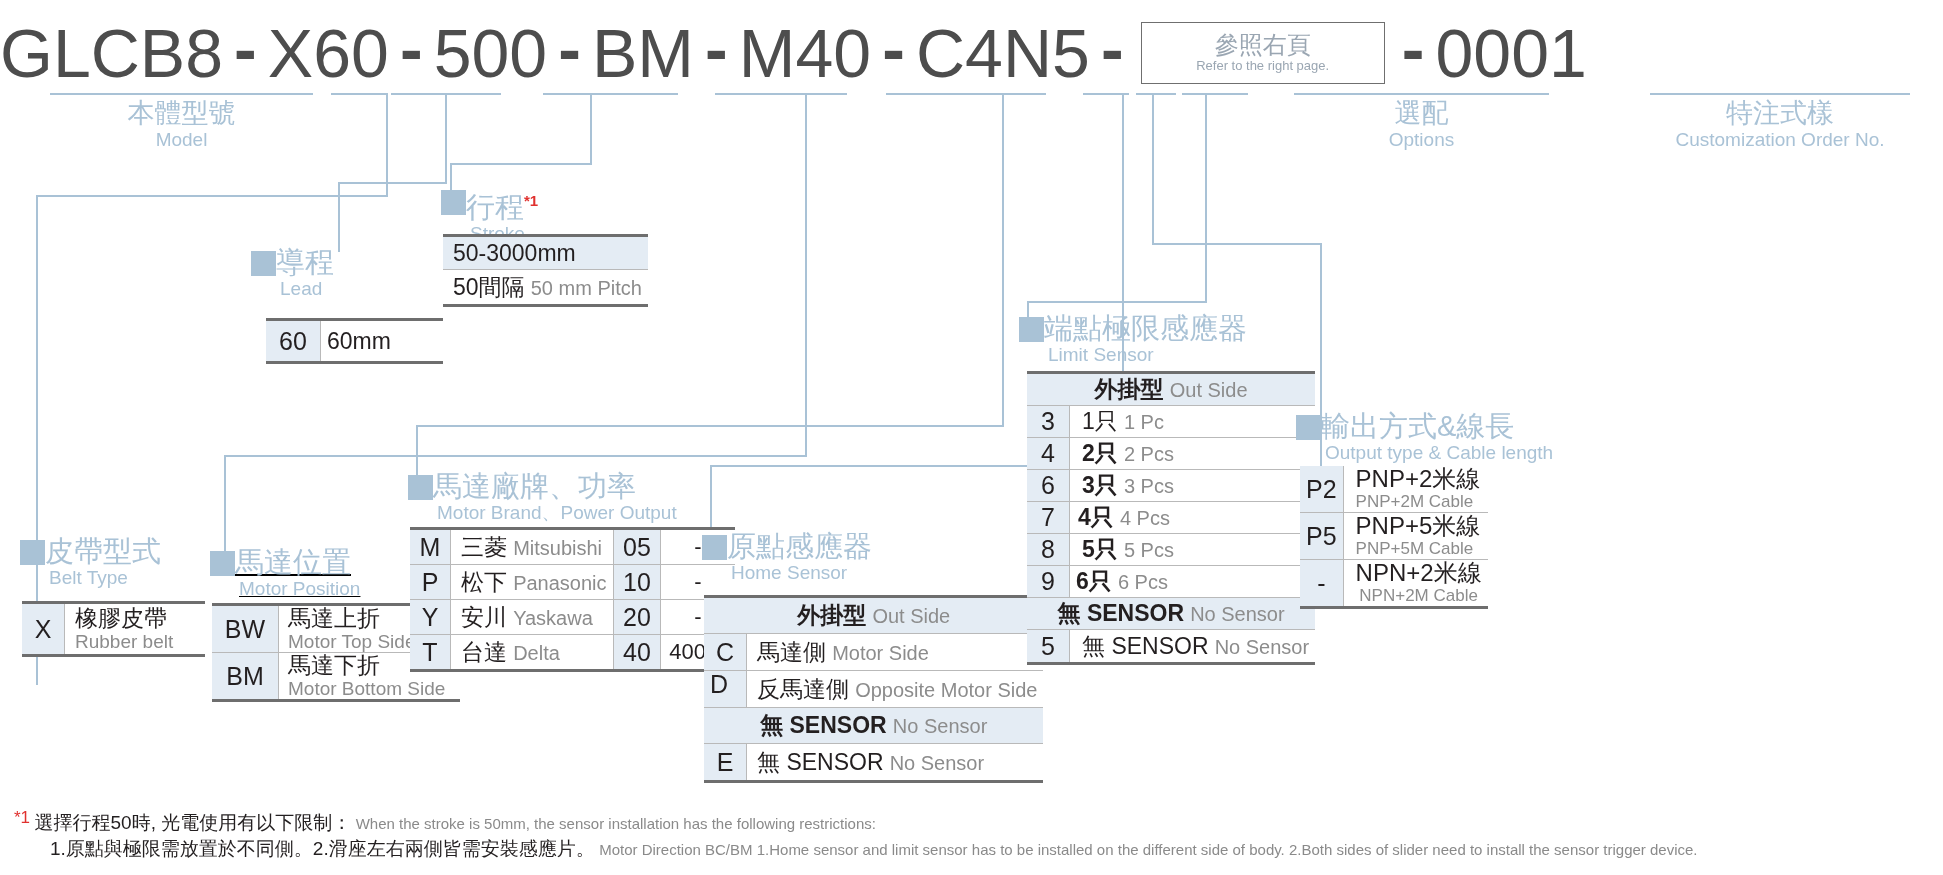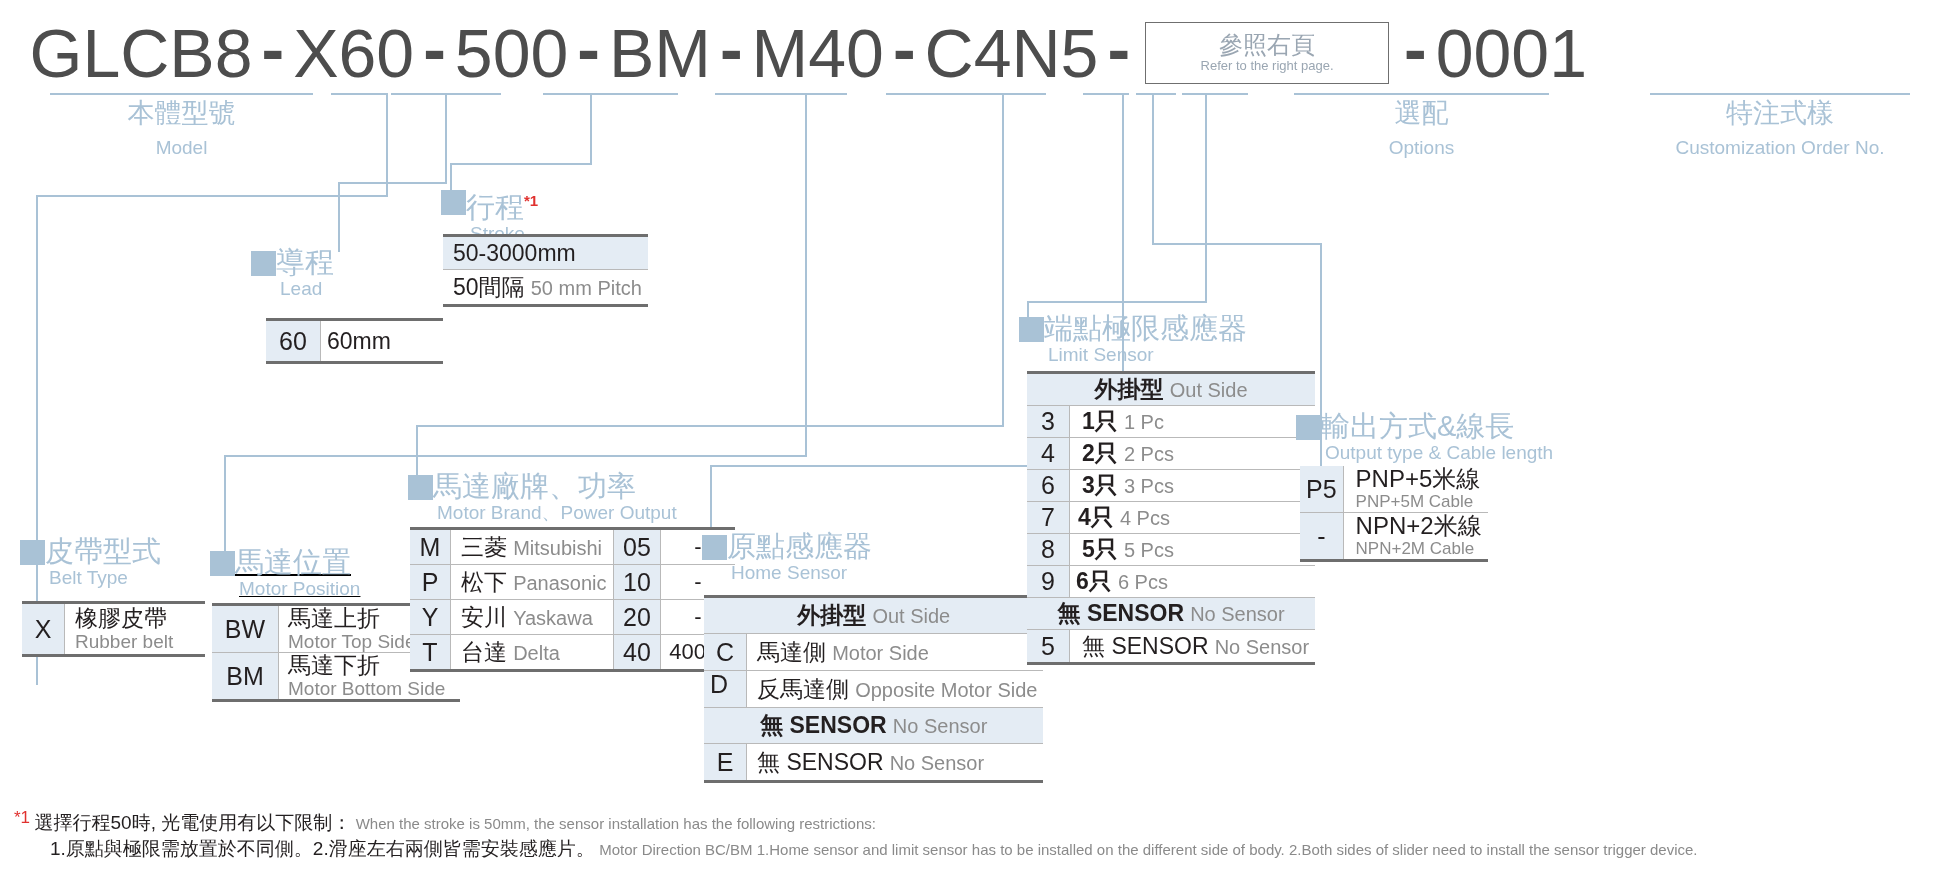--- a/index.html
+++ b/index.html
@@ -6,41 +6,41 @@
   body{
     width:1943px;height:875px;position:relative;overflow:hidden;
     font-family:"Liberation Sans","DejaVu Sans",sans-serif;
     -webkit-font-smoothing:antialiased;
   }
   .abs{position:absolute;}
 
   
   #partnumber{
     position:absolute;left:0;top:8px;width:1587px;height:90px;
-    display:flex;align-items:center;justify-content:flex-end;
+    display:flex;align-items:center;justify-content:space-between;
     font-size:68px;color:#4d4d4d;letter-spacing:0px;white-space:nowrap;
   }
   #partnumber .seg{font-weight:400;}
   #partnumber .dash{margin:0 9px;font-weight:700;position:relative;top:-4px;}
   #partnumber .optbox{
     display:inline-flex;flex-direction:column;align-items:center;justify-content:center;
     border:1px solid #6f6f6f;width:244px;height:62px;margin:0 6px;box-sizing:border-box;
   }
   #partnumber .optbox .cn{font-size:24px;color:#9aa6b2;line-height:1.05;}
   #partnumber .optbox .en{font-size:13px;color:#9aa6b2;line-height:1.2;margin-top:1px;}
 
   
   .ln{position:absolute;background:#a9c2d6;}
   .lnh{height:2px;}
   .lnv{width:2px;}
 
   
   .topcap{position:absolute;text-align:center;color:#a9c2d6;}
   .topcap .cn{font-size:27px;line-height:30px;white-space:nowrap;}
-  .topcap .en{font-size:19px;line-height:24px;white-space:nowrap;margin-top:8px;}
+  .topcap .en{font-size:19px;line-height:24px;white-space:nowrap;}
 
   
   .blk{position:absolute;}
   .blk .hd{display:flex;align-items:flex-start;}
   .blk .sq{width:25px;height:25px;background:#a9c2d6;flex:none;margin-top:5px;}
   .blk .cn{font-size:29px;line-height:32px;color:#a9c2d6;white-space:nowrap;position:relative;}
   .blk .cn .star{color:#e0312f;font-size:15px;vertical-align:super;font-weight:700;}
   .blk .en{font-size:19px;line-height:22px;color:#a9c2d6;white-space:nowrap;margin-left:29px;}
 
   
@@ -340,21 +340,21 @@
   <tbody>
       <tr class="first band">
     <td colspan="2" style="width:240px;height:31px;">
       <span class="cjk" style="font-weight:700;">外掛型</span>
       <span class="eng">Out Side</span>
     </td>
   </tr>
   <tr>
     <td class="code" style="width:30px;height:30px;">3</td>
     <td class="val" style="padding-left:12px;">
-      <span class="cjk" style="font-weight:700;">1只</span>
+      <span class="cjk" style="font-weight:400;">1只</span>
       <span class="eng">1 Pc</span>
     </td>
   </tr>
   <tr>
     <td class="code" style="height:30px;">4</td>
     <td class="val" style="padding-left:12px;">
       <span class="cjk" style="font-weight:700;">2只</span>
       <span class="eng">2 Pcs</span>
     </td>
   </tr>
@@ -405,29 +405,36 @@
 <div class="blk" style="left:1296px;top:410px;">
   <div class="hd">
     <span class="sq"></span>
     <span class="cn">輸出方式&amp;線長</span>
   </div>
   <div class="en">Output type &amp; Cable length</div>
 </div>
 <table class="opt" style="left:1300px;top:466px;">
   <tbody>
   <tr>
+    <td class="code" style="height:44px;">P2</td>
+    <td class="val two" style="padding-left:12px;">
+      <span class="cjk" style="font-size:24px;">PNP+2米線</span>
+      <span class="eng" style="font-size:17px;">PNP+2M Cable</span>
+    </td>
+  </tr>
+  <tr>
     <td class="code" style="height:44px;">P5</td>
     <td class="val two" style="padding-left:12px;">
       <span class="cjk" style="font-size:24px;">PNP+5米線</span>
       <span class="eng" style="font-size:17px;">PNP+5M Cable</span>
     </td>
   </tr>
   <tr class="last">
     <td class="code" style="height:44px;">-</td>
-    <td class="val two" style="padding-left:12px;">
+    <td class="val two" style="padding-left:12px;text-align:center;">
       <span class="cjk" style="font-size:24px;">NPN+2米線</span>
       <span class="eng" style="font-size:17px;">NPN+2M Cable</span>
     </td>
   </tr>
 </tbody>
   </table>
 
 <div id="footnote">
   <div class="l1">
     <span class="ast">*1</span>

